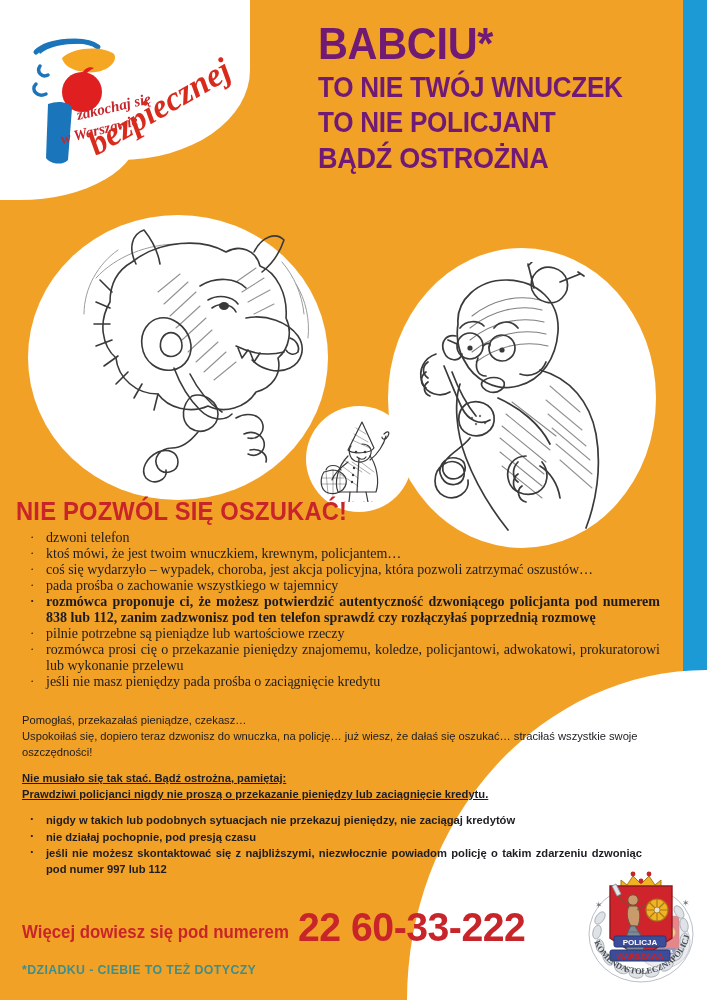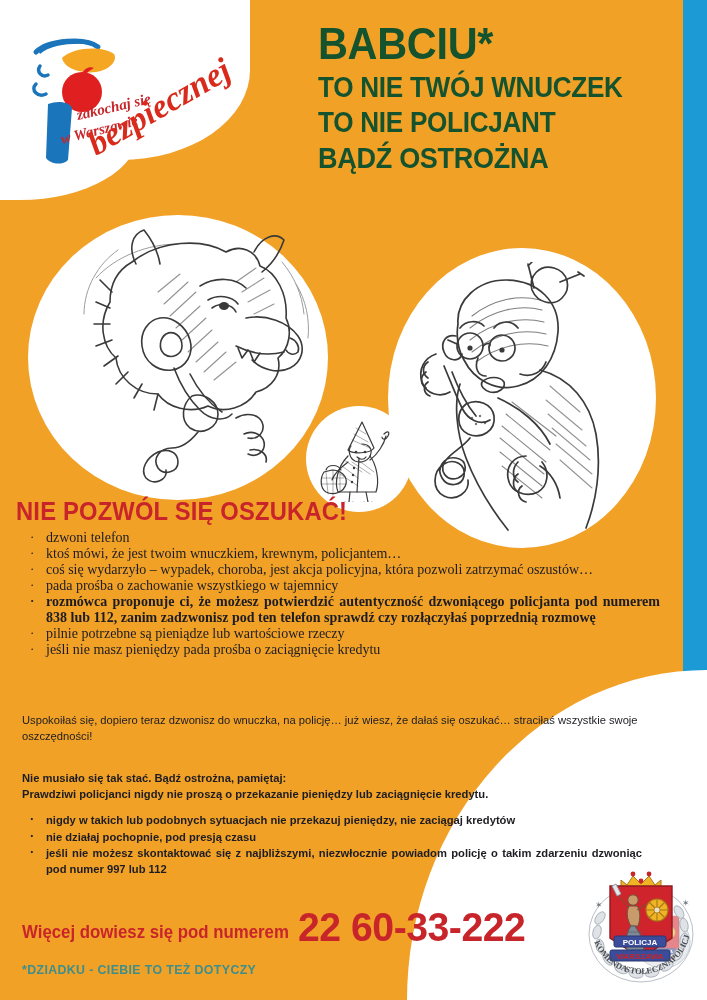--- a/index.html
+++ b/index.html
@@ -105,21 +105,21 @@
     width: 270px;
     height: 140px;
   }
 
   
   .headline {
     position: absolute;
     left: 318px;
     top: 18px;
     width: 340px;
-    color: #14532d;
+    color: #701a75;
     font-family: "Liberation Sans Narrow", "Liberation Sans", sans-serif;
     font-weight: bold;
     letter-spacing: -0.3px;
   }
   .headline .l1 {
     font-size: 45px;
     line-height: 52px;
     transform: scaleX(0.92);
     transform-origin: left center;
     white-space: nowrap;
@@ -204,21 +204,21 @@
   .remember-block {
     position: absolute;
     left: 22px;
     top: 770px;
     width: 640px;
     color: #1C1C22;
     font-size: 11.2px;
     line-height: 16px;
     font-weight: bold;
   }
-  .remember-block p { margin: 0; }
+  .remember-block p { margin: 0; text-decoration: underline; }
 
   .tips-block {
     position: absolute;
     left: 22px;
     top: 812px;
     width: 620px;
     color: #1C1C22;
     font-size: 11.2px;
     line-height: 16px;
     font-weight: bold;
@@ -501,25 +501,27 @@
   <div class="alert-heading">NIE POZWÓL SIĘ OSZUKAĆ!</div>
 
   <div class="body-col">
     <ul class="bullets">
       <li>dzwoni telefon</li>
       <li>ktoś mówi, że jest twoim wnuczkiem, krewnym, policjantem…</li>
       <li>coś się wydarzyło – wypadek, choroba, jest akcja policyjna, która pozwoli zatrzymać oszustów…</li>
       <li>pada prośba o zachowanie wszystkiego w tajemnicy</li>
       <li class="bold">rozmówca proponuje ci, że możesz potwierdzić autentyczność dzwoniącego policjanta pod numerem 838 lub 112,  zanim zadzwonisz pod ten telefon sprawdź czy rozłączyłaś poprzednią rozmowę</li>
       <li class="nojust">pilnie potrzebne są pieniądze lub wartościowe rzeczy</li>
+      <li>rozmówca prosi cię o przekazanie pieniędzy znajomemu, koledze, policjantowi, adwokatowi, prokuratorowi lub wykonanie przelewu</li>
       <li class="nojust">jeśli nie masz pieniędzy pada prośba o zaciągnięcie kredytu</li>
     </ul>
   </div>
 
   <div class="para-block">
+    <p class="p1">Pomogłaś, przekazałaś pieniądze, czekasz…</p>
     <p class="p2">Uspokoiłaś się, dopiero teraz dzwonisz do wnuczka, na policję… już wiesz, że dałaś się oszukać… straciłaś wszystkie swoje oszczędności!</p>
   </div>
 
   <div class="remember-block">
     <p>Nie musiało się tak stać. Bądź ostrożna, pamiętaj:</p>
     <p>Prawdziwi policjanci nigdy nie proszą o przekazanie pieniędzy lub zaciągnięcie kredytu.</p>
   </div>
 
   <div class="tips-block">
     <ul class="bullets">

